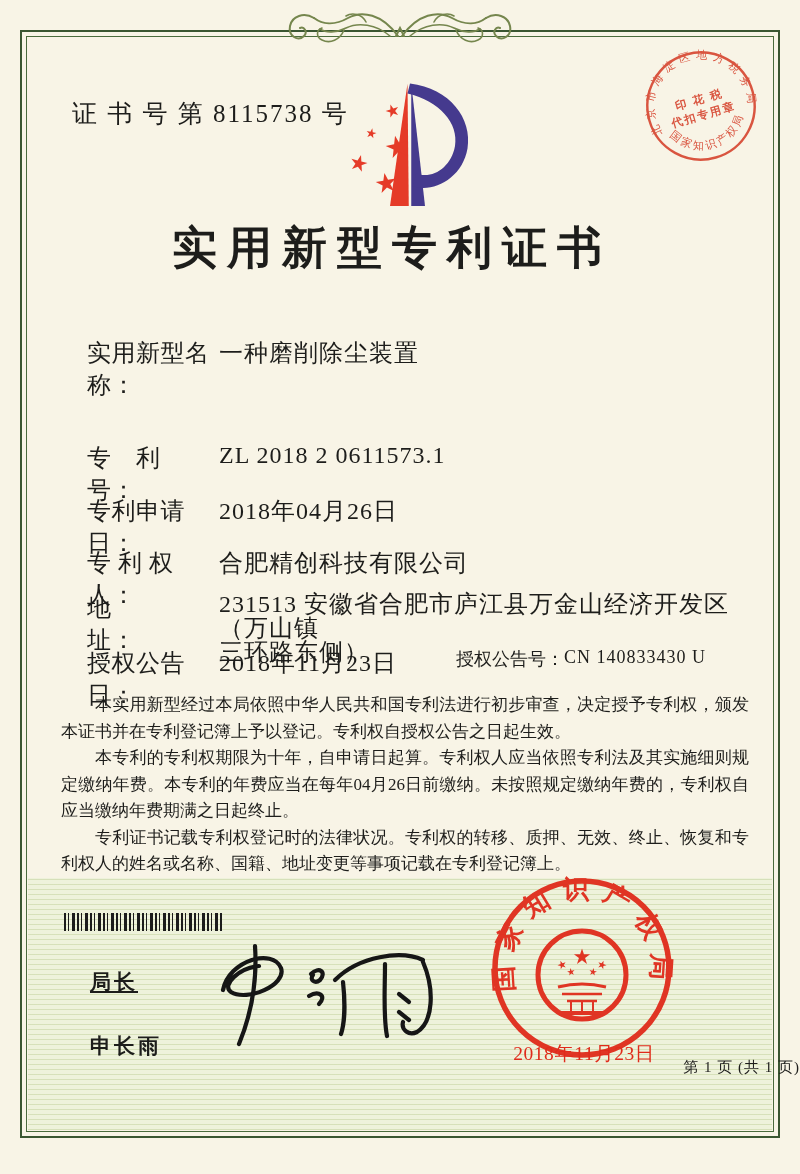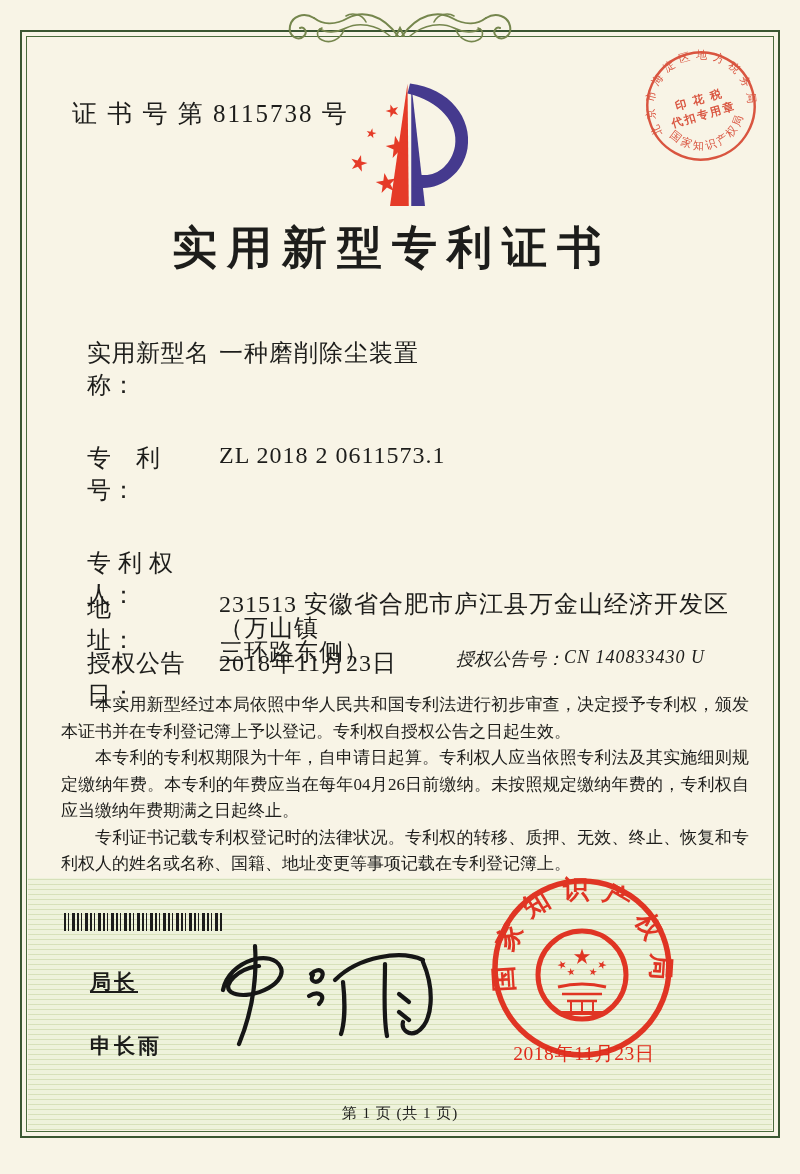--- a/index.html
+++ b/index.html
@@ -25,39 +25,39 @@
   .sv-purple{fill:var(--logo-purple);}
   .stamp{position:absolute;left:642px;top:47px;width:118px;height:118px;transform:rotate(-16deg);}
   .stamp-line{stroke:var(--stamp-red);fill:none;}
   .stamp-text{fill:var(--stamp-red);font-family:"Liberation Serif","DejaVu Serif",serif;}
   .title{position:absolute;left:0;right:16px;top:218px;margin:0;text-align:center;
         font-size:45px;font-weight:bold;letter-spacing:10px;}
   .f-row{position:absolute;left:64px;display:flex;font-size:24px;margin-left:23px;}
   .f-lbl{width:132px;flex:none;letter-spacing:0.5px;}
   .f-val{letter-spacing:1px;}
   .addr .f-val{white-space:pre-line;line-height:24px;width:540px;}
-  .grant-no{position:absolute;left:456px;top:647px;display:flex;font-size:18px;font-style:italic;}
+  .grant-no{position:absolute;left:456px;top:647px;display:flex;font-size:18px;}
   .paras{position:absolute;left:61px;width:688px;top:692px;font-size:17px;
         line-height:26.5px;text-align:justify;}
   .paras p{margin:0;text-indent:2em;}
   .barcode{position:absolute;left:64px;top:913px;width:158px;height:18px;
         background:repeating-linear-gradient(90deg,#1c1c1c 0 2px,rgba(0,0,0,0) 2px 4px,
         #1c1c1c 4px 5px,rgba(0,0,0,0) 5px 8px,#1c1c1c 8px 11px,rgba(0,0,0,0) 11px 13px);}
   .director-title{position:absolute;left:90px;top:968px;font-size:21px;font-weight:600;letter-spacing:3px;text-decoration:underline;}
   .director-name{position:absolute;left:90px;top:1032px;font-size:21px;font-weight:600;letter-spacing:3px;}
   .signature{position:absolute;left:195px;top:938px;width:250px;height:115px;}
   .sig{stroke:#161616;fill:none;stroke-width:4.2;stroke-linecap:round;}
   .seal{position:absolute;left:487px;top:873px;width:190px;height:190px;opacity:0.95;}
   .seal-line{stroke:var(--seal-red);fill:none;}
   .seal-fill{fill:var(--seal-red);}
   .seal-ring-text{fill:var(--seal-red);font-size:26px;font-weight:bold;letter-spacing:12px;
         font-family:"Liberation Serif","DejaVu Serif",serif;}
   .seal-date{position:absolute;left:495px;top:1040px;width:178px;text-align:center;
         font-size:19.5px;color:var(--seal-red);font-weight:500;letter-spacing:0.5px;}
-  .page-footer{position:absolute;left:0;right:0;top:1104px;text-align:center;
+  .page-footer{position:absolute;left:0;right:0;top:1058px;text-align:right;
         font-size:15px;letter-spacing:1px;}
 </style>
 </head>
 <body>
 
 <div class="page">
 
   <div class="border-outer"></div>
   <div class="border-inner"></div>
   <div class="green-band"></div>
@@ -114,22 +114,27 @@
   <h1 class="title">实用新型专利证书</h1>
 
   <div class="f-row" style="top:337px">
     <span class="f-lbl">实用新型名称：</span>
     <span class="f-val">一种磨削除尘装置</span>
   </div>
   <div class="f-row" style="top:442px">
     <span class="f-lbl">专　利　号：</span>
     <span class="f-val">ZL 2018 2 0611573.1</span>
   </div>
+  <div class="f-row" style="top:495px">
+    <span class="f-lbl">专利申请日：</span>
+    <span class="f-val">2018年04月26日</span>
+  </div>
   <div class="f-row" style="top:547px">
     <span class="f-lbl">专 利 权 人：</span>
+    <span class="f-val">合肥精创科技有限公司</span>
   </div>
   <div class="f-row addr" style="top:592px">
     <span class="f-lbl">地　　　　址：</span>
     <span class="f-val">231513 安徽省合肥市庐江县万金山经济开发区（万山镇
 三环路东侧）</span>
   </div>
   <div class="f-row" style="top:647px">
     <span class="f-lbl">授权公告日：</span>
     <span class="f-val">2018年11月23日</span>
   </div>

